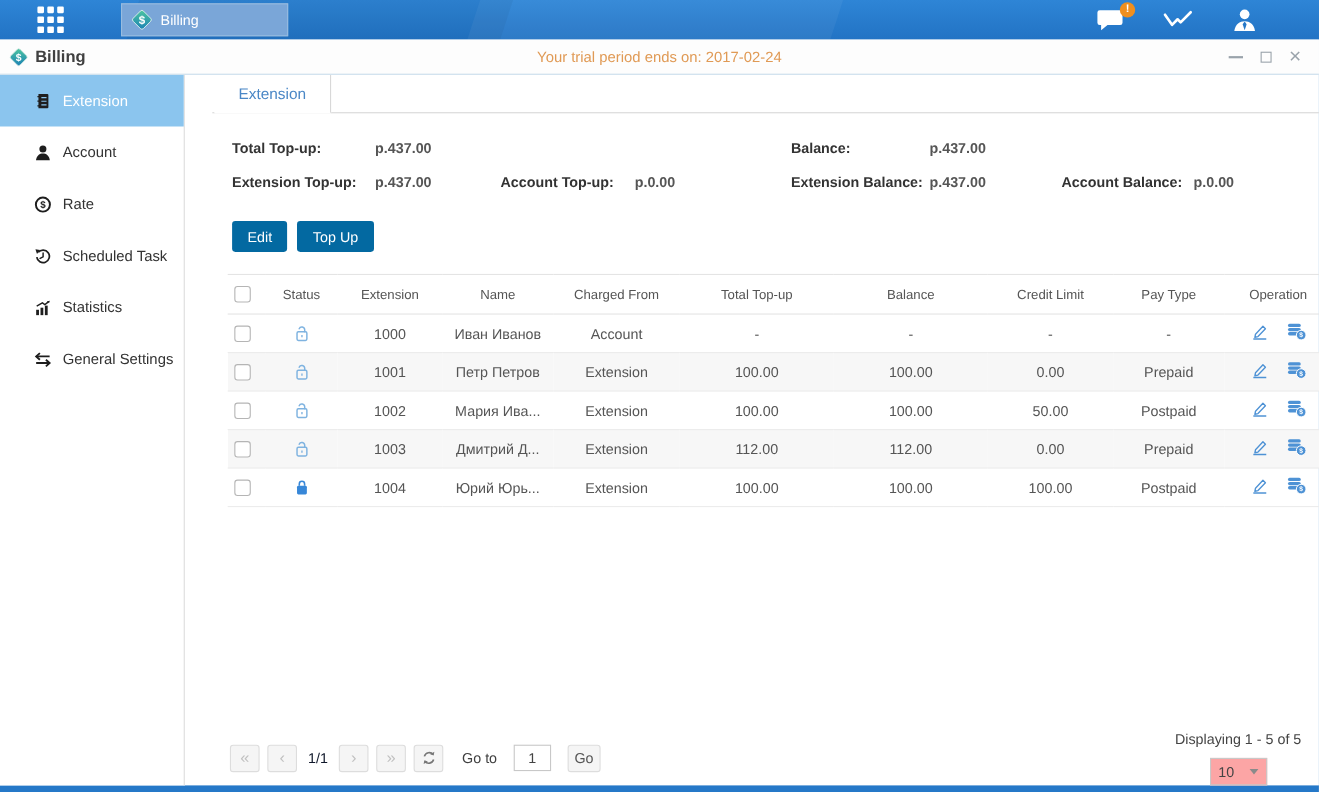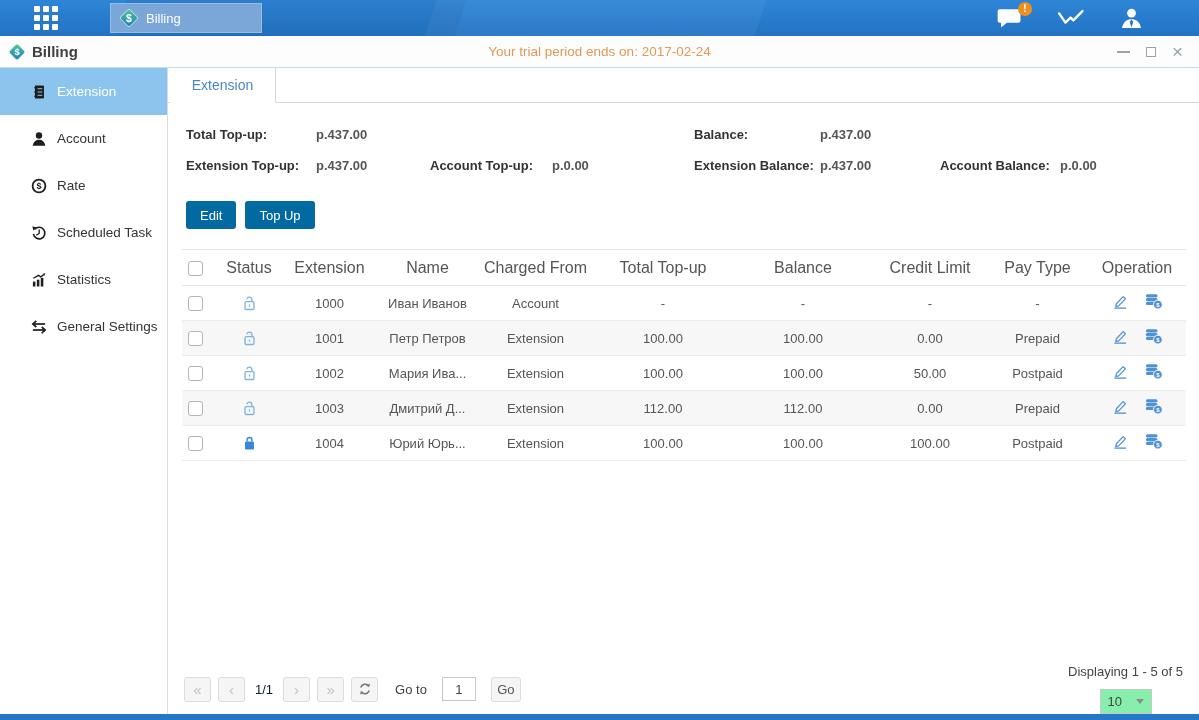--- a/index.html
+++ b/index.html
@@ -23,21 +23,21 @@
   .titlebar { position:relative; height:32px; display:flex; align-items:center; border-bottom:1px solid #c9dcec; background:#fdfdfd; }
   .title-left { display:flex; align-items:center; margin-left:8px; z-index:2; }
   .window-title { font-size:15px; font-weight:bold; color:#404040; margin-left:6px; }
   .trial-notice { position:absolute; left:0; right:0; text-align:center; color:#e09a55; font-size:13.5px; pointer-events:none; }
   .win-controls { margin-left:auto; display:flex; align-items:center; gap:16px; padding-right:16px; z-index:2; }
   .wc { cursor:pointer; display:flex; align-items:center; justify-content:center; height:16px; }
   .wc-min i { display:block; width:13px; height:0; border-top:2px solid #9aa3ab; }
   .wc-max i { display:block; width:10px; height:10px; border:1.5px solid #9aa3ab; }
   .wc-close { font-size:19px; color:#9aa3ab; line-height:14px; }
 
-  .win-body { flex:1; display:flex; min-height:0; }
+  .win-body { flex:1; display:flex; min-height:0;gap:25px; }
 
   
   .sidebar { width:168px; border-right:1px solid #dcdcdc; background:#fff; }
   .side-item { height:47px; display:flex; align-items:center; padding-left:30px; cursor:pointer; color:#333; }
   .side-item .s-icon { width:18px; display:flex; justify-content:center; color:#1e1e1e; }
   .side-item .s-label { margin-left:9px; font-size:13.5px; }
   .side-item.active { background:#8bc5ee; color:#fff; }
   .side-item.active .s-label { color:#fff; }
 
   
@@ -50,21 +50,21 @@
   .sum-label { font-weight:bold; color:#333; }
   .sum-value { color:#555;font-weight:bold; }
   .w-l1 { width:130px; } .w-v1 { width:114px; } .w-l2 { width:122px; }
   .w-r1 { width:126px; } .w-rv1 { width:120px; } .w-r2 { width:120px; }
 
   .btn-row { display:flex; gap:9px; padding:20px 18px 0 18px; }
   .btn-blue { background:#0369a1; color:#fff; border:none; border-radius:3px; height:28px; padding:0 14px; font-size:13px; font-family:inherit; cursor:pointer; }
 
   .table-wrap { padding:20px 14px 0 14px; }
   table.billing { width:100%; border-collapse:collapse; table-layout:fixed; }
-  table.billing th { font-weight:normal; color:#555; font-size:16px; height:36px; border-top:1px solid #e4e4e4; border-bottom:1px solid #e4e4e4; text-align:center; }
+  table.billing th { font-weight:normal; color:#555; font-size:12px; height:36px; border-top:1px solid #e4e4e4; border-bottom:1px solid #e4e4e4; text-align:center; }
   table.billing td { height:35px; border-bottom:1px solid #ececec; text-align:center; color:#555; font-size:13px; overflow:hidden; white-space:nowrap; }
   table.billing tr.alt td { background:#f7f7f7; }
   .cb { display:inline-block; width:15px; height:15px; border:1px solid #b5b5b5; border-radius:3px; background:#fff; cursor:pointer; vertical-align:middle; }
   .th-check { text-align:left !important; padding-left:6px; }
   .td-check { text-align:left !important; padding-left:6px; }
   .lock { display:inline-flex; vertical-align:middle; cursor:pointer; }
   .lock-open { color:#7fb3e0; } .lock-closed { color:#3787d8; }
   .ops { display:inline-flex; align-items:center; gap:15px; }
   .op-icon { color:#4e92d5; cursor:pointer; display:inline-flex; }
 
@@ -74,21 +74,21 @@
   .pagebar { height:44px; display:flex; align-items:center; padding:0 16px 6px 16px; }
   .pg-btn { width:27px; height:25px; background:#f5f5f5; border:1px solid #ddd; border-radius:3px; display:flex; align-items:center; justify-content:center; color:#c0c0c0; font-size:15px; cursor:pointer; user-select:none; }
   .pg-btn.refresh { color:#777; }
   .pg-group { display:flex; align-items:center; gap:7px; }
   .pg-indicator { color:#0f172a; margin:0 3px; }
   .goto-label { margin-left:10px; margin-right:8px; color:#404040; }
   .goto-input { width:34px; height:24px; border:1px solid #c8c8c8; text-align:center; font-size:13px; font-family:inherit; color:#444; }
   .go-btn { margin-left:8px; width:30px; height:25px; background:#f5f5f5; border:1px solid #ddd; border-radius:3px; color:#555; font-size:13px; font-family:inherit; cursor:pointer; }
   .pg-right { margin-left:auto; display:flex; align-items:center; gap:10px;flex-direction:column; }
   .displaying { color:#444; }
-  .page-size { width:52px; height:25px; border:1px solid #c8c8c8; background:#86efac; display:flex; align-items:center; justify-content:space-between; padding:0 7px; cursor:pointer; color:#444; }
+  .page-size { width:52px; height:25px; border:1px solid #c8c8c8; background:#fca5a5; display:flex; align-items:center; justify-content:space-between; padding:0 7px; cursor:pointer; color:#444; }
   .caret-down { width:0; height:0; border-left:4.5px solid transparent; border-right:4.5px solid transparent; border-top:5px solid #8a8a8a; }
 </style>
 </head>
 <body>
 
 <div class="topbar">
   <div class="appgrid">
     <span></span>
       <span></span>
       <span></span>

